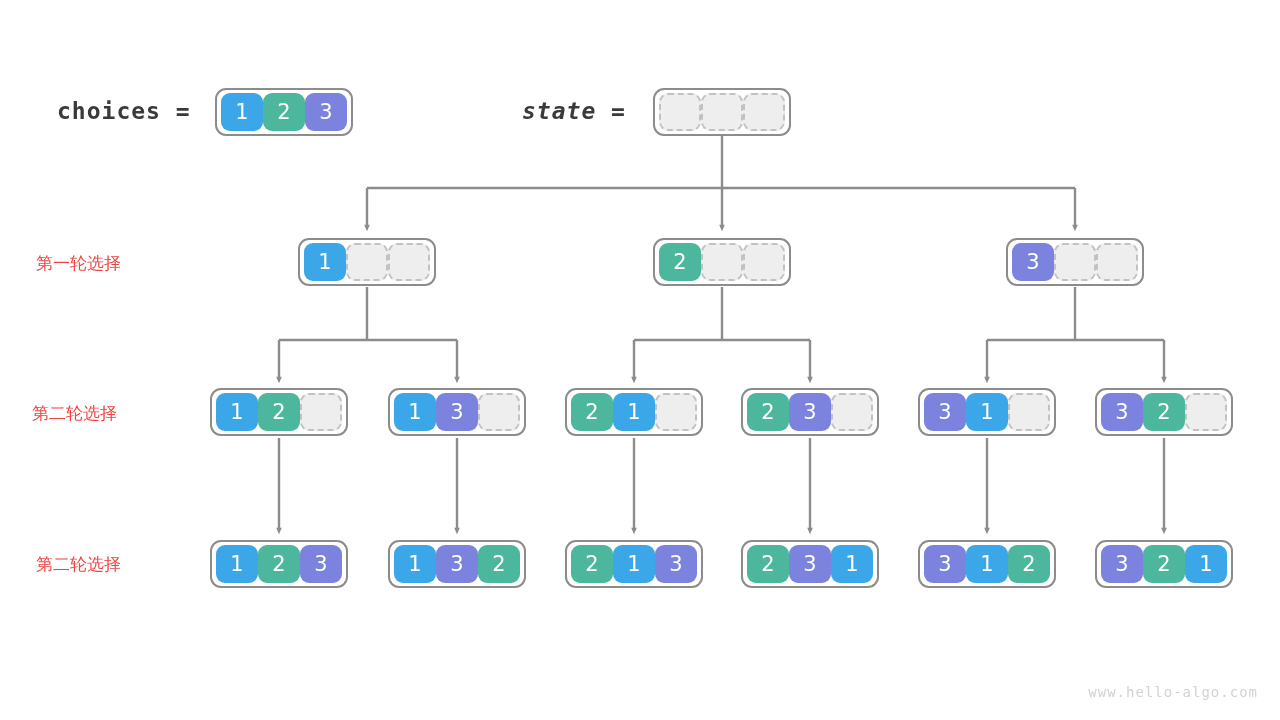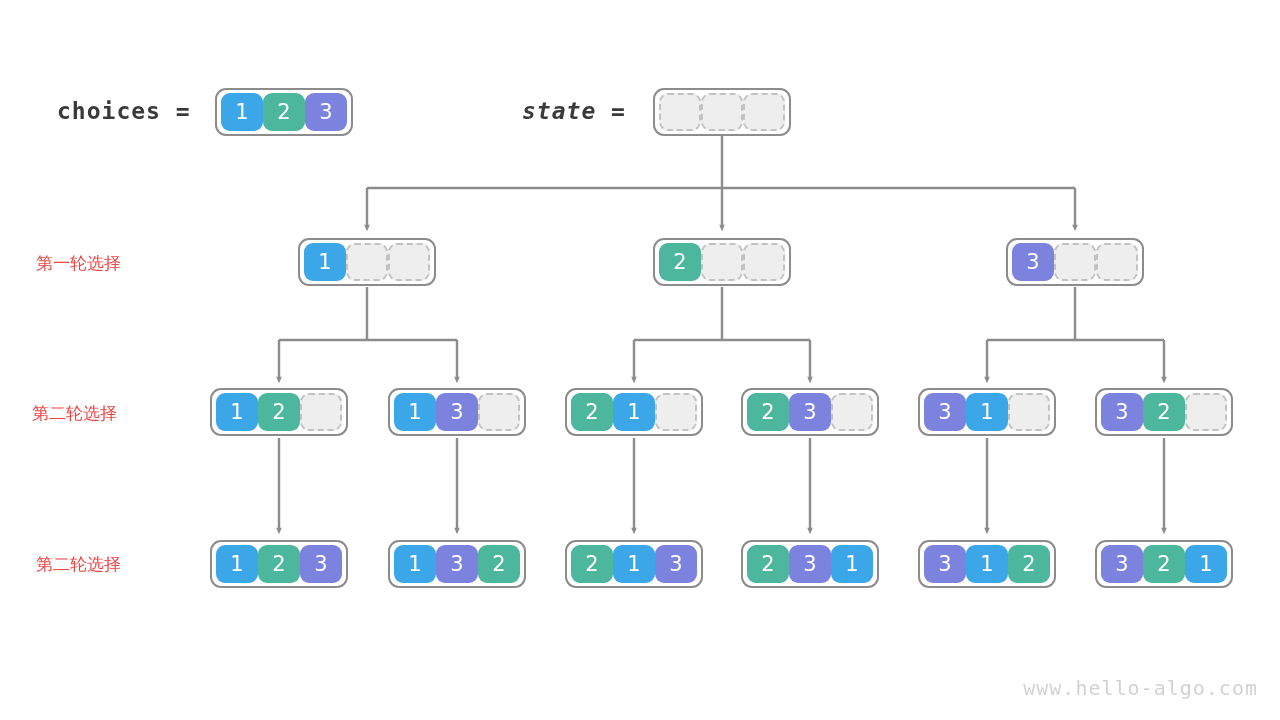--- a/index.html
+++ b/index.html
@@ -27,21 +27,21 @@
     position:absolute;
     font-size:17px;
     color:#ef4444;
     white-space:nowrap;
     font-family:Liberation Mono, monospace;
   }
   .watermark{
     position:absolute;
     right:22px;bottom:16px;
     font-family:"DejaVu Sans Mono","Liberation Mono",monospace;
-    font-size:20px;
+    font-size:14px;
     color:#d2d2d2;
     letter-spacing:1px;
     white-space:nowrap;
   }
 
   
   .node{
     position:absolute;
     box-sizing:border-box;
     border:2.5px solid #8c8c8c;

